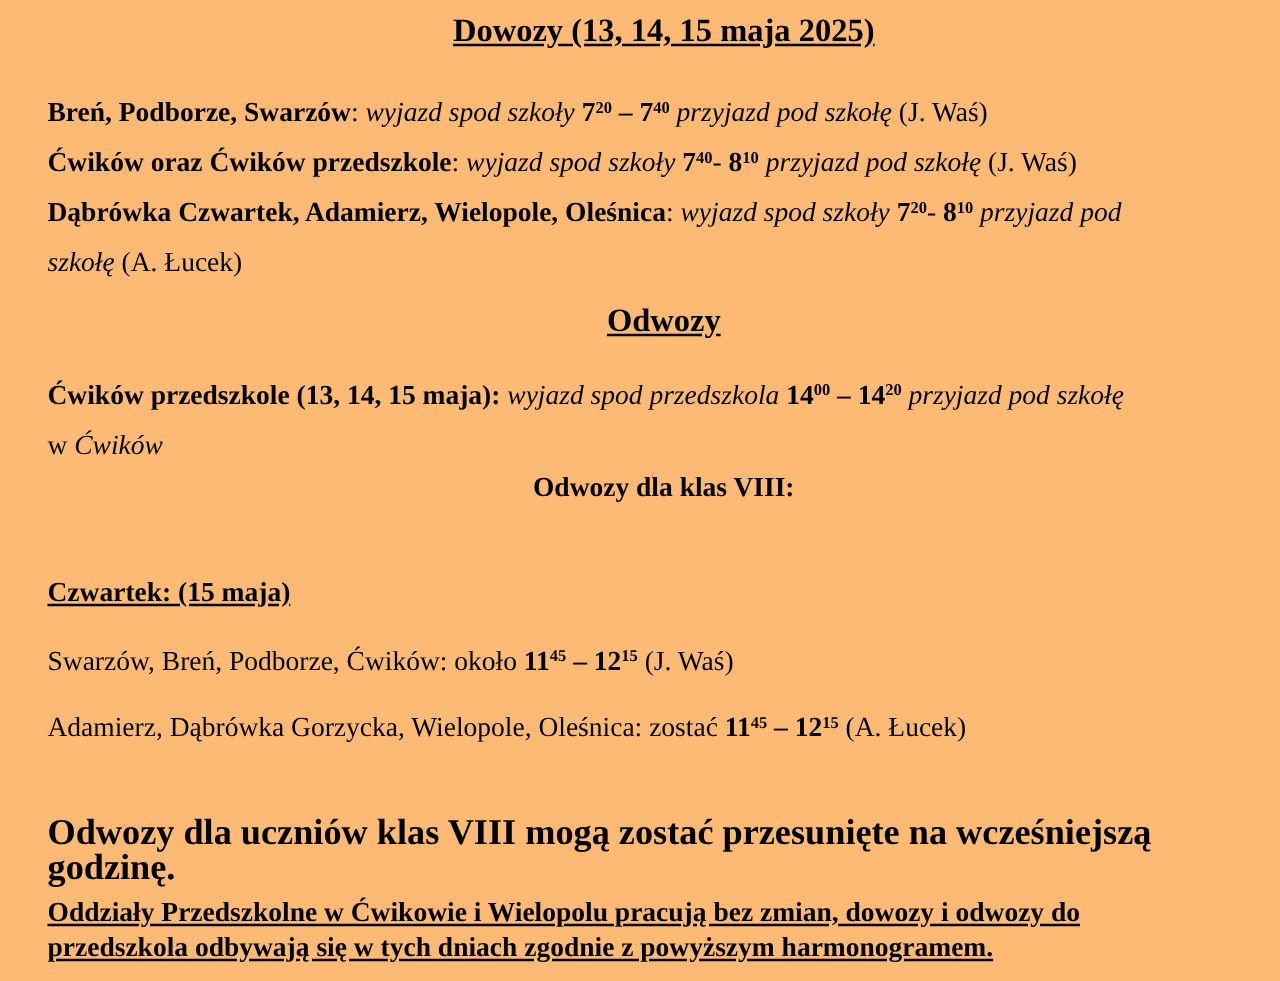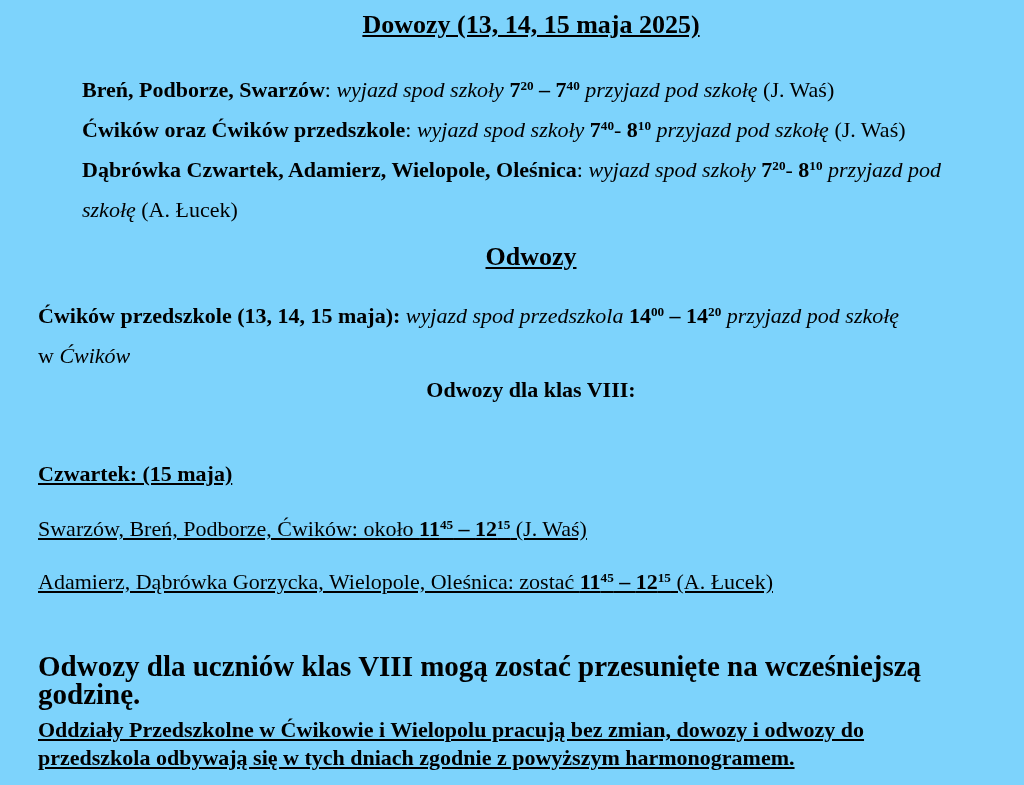--- a/index.html
+++ b/index.html
@@ -1,21 +1,21 @@
 <!DOCTYPE html>
 <html lang="pl"><head>
 <meta charset="utf-8">
 <style>
   html, body { margin: 0; padding: 0; background: #ffffff; }
   .page {
     position: relative;
     width: 1024px;
     height: 785px;
     box-sizing: border-box;
-    background: #7dd3fc;
+    background: #fdba74;
     color: #000000;
     font-family: "Liberation Serif", "DejaVu Serif", serif;
     padding: 8px 0 0 38px;
     overflow: hidden;
   }
   .inner { width: 986px; }
   .b { font-weight: bold; }
   .i { font-style: italic; }
   sup {
     font-size: 0.6em;
@@ -25,21 +25,21 @@
     line-height: 0;
   }
   h1, h2, h3, p { margin: 0; padding: 0; font-weight: normal; }
   .title {
     font-size: 26px;
     line-height: 34px;
     font-weight: bold;
     text-decoration: underline;
     text-align: center;
   }
-  .sec-dowozy { margin-top: 28px; margin-left: 44px; }
+  .sec-dowozy { margin-top: 28px; }
   .para { font-size: 22px; line-height: 40px; }
   .heading-underline {
     margin-top: 10px;
     font-size: 26px;
     line-height: 34px;
     font-weight: bold;
     text-decoration: underline;
     text-align: center;
   }
   .para-odwozy { margin-top: 22px; }
@@ -49,21 +49,21 @@
     font-weight: bold;
     text-align: center;
   }
   .subheading {
     margin-top: 56px;
     font-size: 22px;
     line-height: 28px;
     font-weight: bold;
     text-decoration: underline;
   }
-  .single { line-height: 28px; text-decoration: underline; }
+  .single { line-height: 28px; }
   .mt27 { margin-top: 27px; }
   .mt25 { margin-top: 25px; }
   .note1 { margin-top: 56px; font-size: 29px; line-height: 28px; }
   .note2 { margin-top: 8px; font-size: 22px; line-height: 28px; text-decoration: underline; }
 </style>
 </head>
 <body>
 
 <div class="page">
   <div class="inner">

